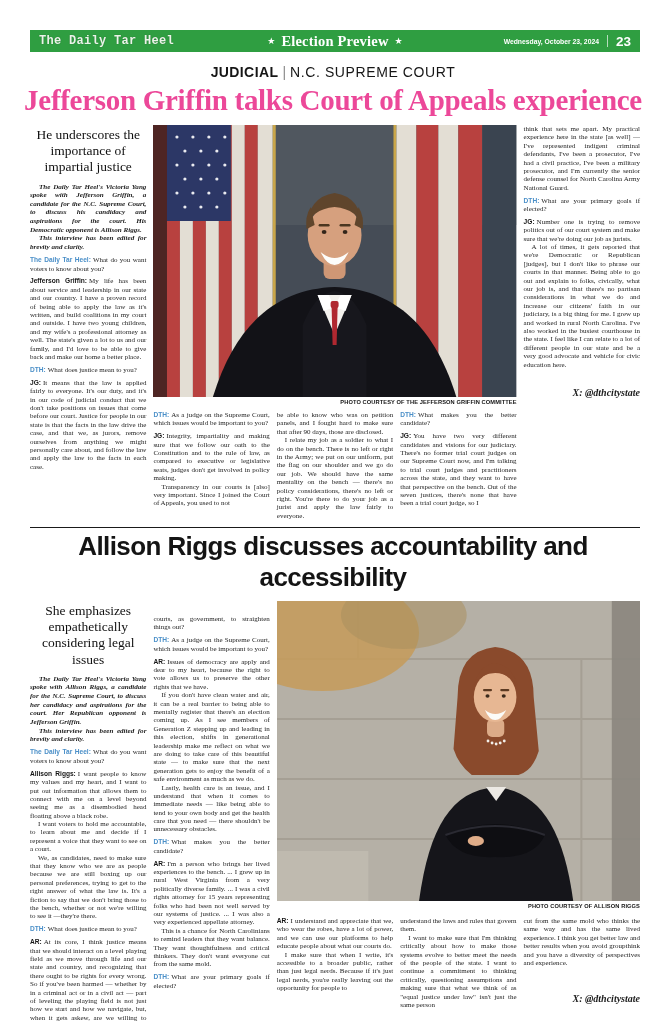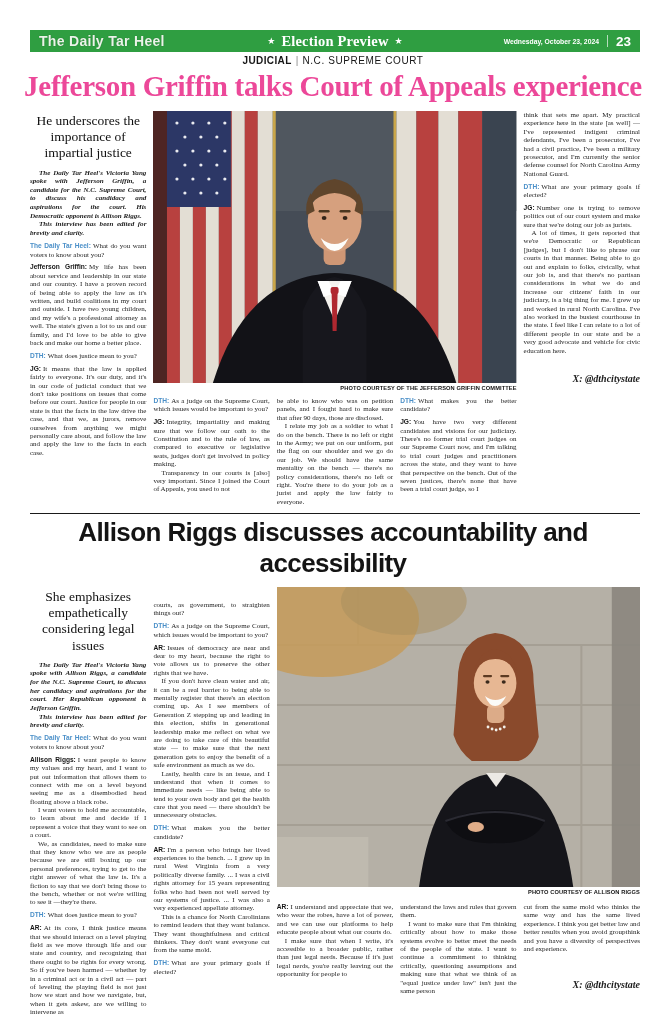--- a/index.html
+++ b/index.html
@@ -11,31 +11,31 @@
   html,body{background:#ffffff;}
   .page{
     position:relative;width:666px;height:1024px;overflow:hidden;background:#fff;
     font-family:"Liberation Serif", serif;color:var(--ink);
   }
   
   .masthead{
     position:relative;margin:30px 26px 0 30px;height:22px;background:var(--green);
     display:flex;align-items:center;padding:0 9px;color:#fff;
   }
-  .logo{font-family:Liberation Sans, sans-serif;font-weight:700;font-size:14px;letter-spacing:.3px;
+  .logo{font-family:Liberation Mono, monospace;font-weight:700;font-size:12px;letter-spacing:.3px;
         color:#eaf4e8;text-shadow:0 0 1px #1d6429;}
   .banner{position:absolute;left:0;right:0;text-align:center;display:flex;justify-content:center;align-items:center;gap:6px;pointer-events:none;}
   .banner .star{font-size:9px;line-height:1;}
   .banner-text{font-family:"Liberation Serif", serif;font-weight:700;font-size:14.5px;letter-spacing:.2px;}
   .mast-right{margin-left:auto;display:flex;align-items:center;gap:8px;z-index:1;}
   .date{font-family:"Liberation Sans", sans-serif;font-weight:700;font-size:6.8px;}
   .mast-sep{width:1px;height:12px;background:rgba(255,255,255,.65);}
   .pageno{font-family:"Liberation Sans", sans-serif;font-weight:700;font-size:13.5px;}
   
-  .kicker{margin-top:3px;text-align:center;font-family:"Liberation Sans", sans-serif;font-size:10px;color:#161616;}
+  .kicker{margin-top:12px;text-align:center;font-family:"Liberation Sans", sans-serif;font-size:14px;color:#161616;}
   .k-section{font-weight:800;letter-spacing:.4px;}
   .k-sep{color:#8a8a8a;margin:0 4px;font-weight:300;}
   .k-topic{font-weight:400;letter-spacing:.6px;}
   
   .hl1{font-family:"Liberation Serif", serif;font-weight:600;font-size:29px;letter-spacing:-.3px;
        text-align:center;color:#ec4899;margin:4px 10px 8px;}
   .hl2{font-family:"Liberation Sans", sans-serif;font-weight:800;font-size:26px;letter-spacing:-.6px;
        text-align:center;color:#141414;margin:3px 6px 8px;}
   .divider{border:0;border-top:1.6px solid #1a1a1a;margin:7px 26px 3px 30px;}
   
@@ -218,21 +218,21 @@
       <p class="bp qa"><span class="al">Allison Riggs:</span><span>I want people to know my values and my heart, and I want to put out information that allows them to connect with me on a level beyond seeing me as a disembodied head floating above a black robe.</span></p>
       <p class="bp ind">I want voters to hold me accountable, to learn about me and decide if I represent a voice that they want to see on a court.</p>
       <p class="bp ind">We, as candidates, need to make sure that they know who we are as people because we are still boxing up our personal preferences, trying to get to the right answer of what the law is. It's a fiction to say that we don't bring those to the bench, whether or not we're willing to see it —they're there.</p>
       <p class="bp qa"><span class="ql">DTH:</span><span>What does justice mean to you?</span></p>
       <p class="bp qa"><span class="al">AR:</span><span>At its core, I think justice means that we should interact on a level playing field as we move through life and our state and country, and recognizing that there ought to be rights for every wrong. So if you've been harmed — whether by in a criminal act or in a civil act — part of leveling the playing field is not just how we start and how we navigate, but, when it gets askew, are we willing to intervene as</span></p>
     </div>
 
     <div class="c2">
       <p class="bp" style="margin-top:14px">courts, as government, to straighten things out?</p>
       <p class="bp qa"><span class="ql">DTH:</span><span>As a judge on the Supreme Court, which issues would be important to you?</span></p>
-      <p class="bp qa"><span class="al">AR:</span><span>Issues of democracy are near and dear to my heart, because the right to vote allows us to preserve the other rights that we have.</span></p>
+      <p class="bp qa"><span class="al">AR:</span><span>Issues of democracy are apply and dear to my heart, because the right to vote allows us to preserve the other rights that we have.</span></p>
       <p class="bp ind">If you don't have clean water and air, it can be a real barrier to being able to mentally register that there's an election coming up. As I see members of Generation Z stepping up and leading in this election, shifts in generational leadership make me reflect on what we are doing to take care of this beautiful state — to make sure that the next generation gets to enjoy the benefit of a safe environment as much as we do.</p>
       <p class="bp ind">Lastly, health care is an issue, and I understand that when it comes to immediate needs — like being able to tend to your own body and get the health care that you need — there shouldn't be unnecessary obstacles.</p>
       <p class="bp qa"><span class="ql">DTH:</span><span>What makes you the better candidate?</span></p>
       <p class="bp qa"><span class="al">AR:</span><span>I'm a person who brings her lived experiences to the bench. ... I grew up in rural West Virginia from a very politically diverse family. ... I was a civil rights attorney for 15 years representing folks who had been not well served by our systems of justice. ... I was also a very experienced appellate attorney.</span></p>
       <p class="bp ind">This is a chance for North Carolinians to remind leaders that they want balance. They want thoughtfulness and critical thinkers. They don't want everyone cut from the same mold.</p>
       <p class="bp qa"><span class="ql">DTH:</span><span>What are your primary goals if elected?</span></p>
     </div>
 
     <figure class="photocell">
       <svg class="photo" viewBox="0 0 358 300" height="300" preserveAspectRatio="none">

